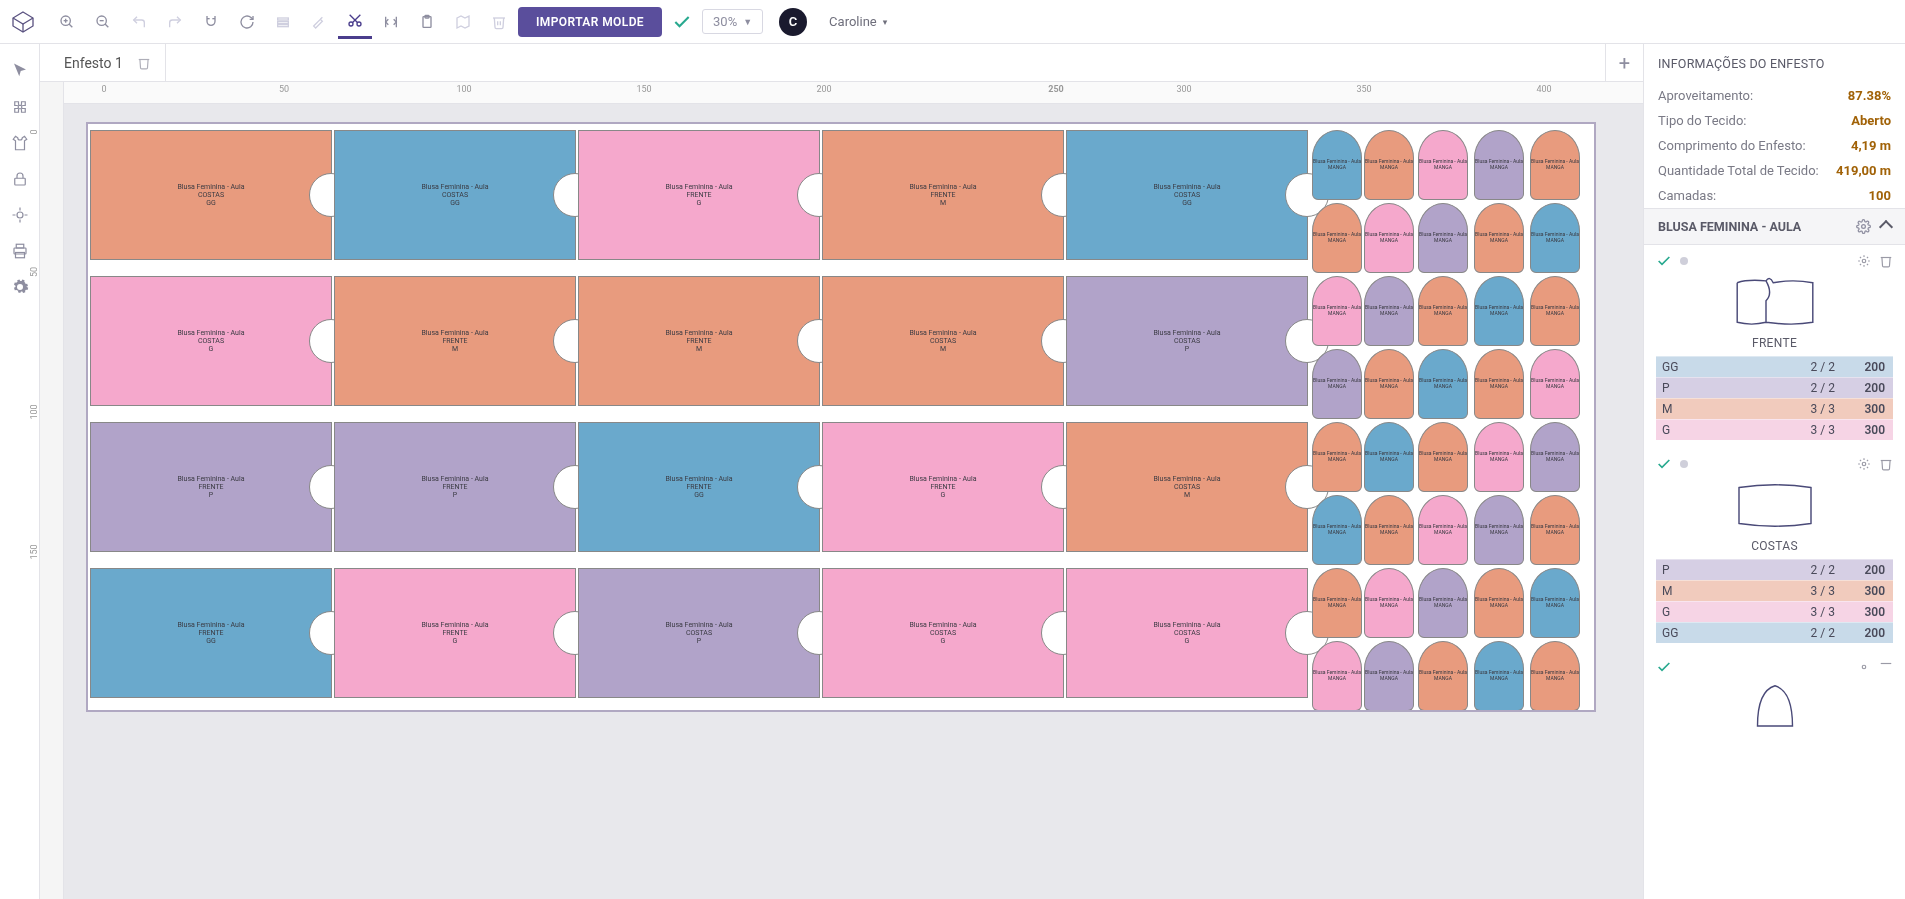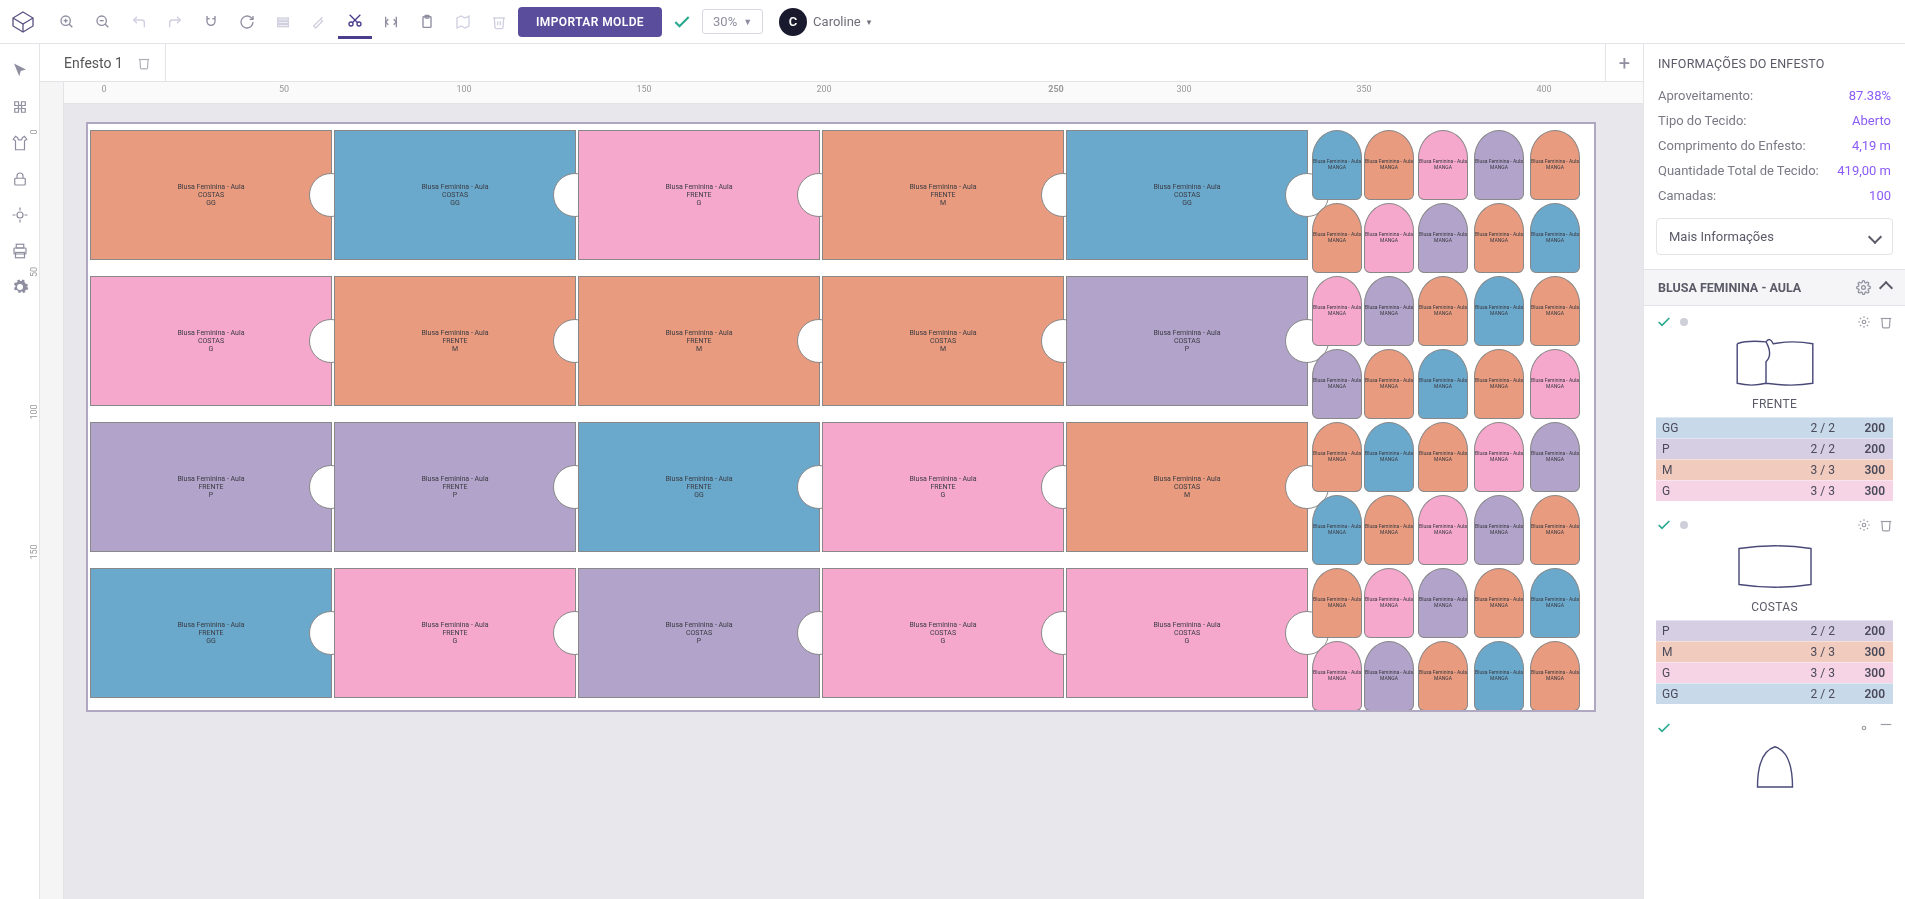--- a/index.html
+++ b/index.html
@@ -10,21 +10,21 @@
 .topbar{display:flex;align-items:center;height:44px;border-bottom:1px solid #e3e3e8;padding:0 10px;gap:2px}
 .topbar .logo{width:26px;height:26px;margin-right:12px;display:flex;align-items:center;justify-content:center;color:#5a5280}
 .topbar .tbtn{width:34px;height:34px;display:flex;align-items:center;justify-content:center;color:#8e8ea0;border-radius:3px;cursor:pointer}
 .topbar .tbtn.active{border-bottom:3px solid #4a3d8c;color:#4a3d8c;border-radius:0}
 .topbar .tbtn.disabled{color:#cfcfdf}
 .topbar .title{flex:1;text-align:center;color:#6f6f7c;font-size:15px}
 .topbar .import-btn{background:#5a4e9c;color:#fff;border:none;padding:8px 18px;border-radius:4px;font-weight:600;letter-spacing:.4px;cursor:pointer;font-size:12px}
 .topbar .check{color:#28a98f;margin:0 8px}
 .topbar .zoom{display:flex;align-items:center;gap:6px;border:1px solid #d8d8e2;border-radius:3px;padding:4px 10px;color:#8e8ea0;font-size:13px}
 .topbar .avatar{width:28px;height:28px;border-radius:50%;background:#1a1a2e;color:#fff;display:flex;align-items:center;justify-content:center;font-size:13px;margin-left:14px;font-weight:600}
-.topbar .uname{margin-left:4px;color:#6f6f7c;display:flex;align-items:center;gap:6px}
+.topbar .uname{margin-left:20px;color:#6f6f7c;display:flex;align-items:center;gap:6px}
 
 
 .body{flex:1;display:flex;min-height:0}
 .sidetools{width:40px;border-right:1px solid #e3e3e8;display:flex;flex-direction:column;align-items:center;gap:10px;padding-top:14px}
 .sidetools .st{width:26px;height:26px;display:flex;align-items:center;justify-content:center;color:#8e8ea0;cursor:pointer}
 
 .main{flex:1;display:flex;flex-direction:column;min-width:0}
 .tabbar{display:flex;align-items:center;height:38px;border-bottom:1px solid #e3e3e8;padding-left:10px}
 .tab{display:flex;align-items:center;gap:14px;padding:0 14px;height:100%;border-right:1px solid #e3e3e8;font-size:14px;color:#555}
 .addtab{margin-left:auto;width:38px;text-align:center;color:#8e8ea0;font-size:20px;border-left:1px solid #e3e3e8;height:100%;display:flex;align-items:center;justify-content:center;cursor:pointer}
@@ -46,21 +46,21 @@
 .piece .neck{position:absolute;right:-22px;top:50%;transform:translateY(-50%);width:44px;height:44px;border-radius:50%;background:#fff;border:1px solid #888}
 .c-coral{background:#e89b7e}
 .c-blue{background:#6aa9cc}
 .c-pink{background:#f5a8cc}
 .c-purple{background:#b1a3c9}
 
 
 .right{width:262px;border-left:1px solid #e3e3e8;overflow-y:auto;font-size:13px}
 .right .secH{padding:12px 14px;font-weight:400;color:#5a5a68;letter-spacing:.2px;display:flex;align-items:center;justify-content:space-between;font-size:12.5px}
 .right .kv{display:flex;justify-content:space-between;padding:5px 14px;color:#7a7a86;font-size:13px}
-.right .kv b{color:#8b5cf6;font-weight:400}
+.right .kv b{color:#a16207;font-weight:700}
 .right .moreinfo{margin:10px 12px 14px;border:1px solid #e3e3e8;border-radius:4px;padding:10px 12px;display:flex;justify-content:space-between;align-items:center;color:#5a5a68;cursor:pointer}
 .right .patH{background:#f5f5f7;border-top:1px solid #e3e3e8;border-bottom:1px solid #e3e3e8;padding:10px 14px;display:flex;align-items:center;justify-content:space-between;font-weight:700;color:#5a5a68;font-size:12.5px}
 .piece-card{padding:8px 12px}
 .piece-top{display:flex;align-items:center;gap:8px;color:#9a9aa6;margin-bottom:6px}
 .piece-prev{display:flex;justify-content:center;margin-bottom:6px}
 .piece-prev svg{display:block}
 .piece-name{text-align:center;font-size:12px;color:#5a5a68;letter-spacing:.3px;margin-bottom:6px}
 .size-row{display:flex;align-items:center;font-size:12px;border-top:1px solid rgba(255,255,255,.4)}
 .size-row .sz{width:44px;padding:3px 6px}
 .size-row .ct{width:60px;text-align:right;padding-right:8px}
@@ -503,24 +503,20 @@
           </div>
           <div class="kv">
             <span>Quantidade Total de Tecido:</span>
             <b>419,00 m</b>
           </div>
           <div class="kv">
             <span>Camadas:</span>
             <b>100</b>
           </div>
         </div>
-      <div class="moreinfo">
-        <span>Mais Informações</span>
-        <span class="chev"></span>
-      </div>
 
       <div class="patH">
         <span>BLUSA FEMININA - AULA</span>
         <span style="display:flex;gap:10px;align-items:center">
           <span style="color:#8e8ea0">
               <svg width="15" height="15" viewBox="0 0 24 24" fill="none" stroke="currentColor" stroke-width="2">
                 <circle cx="12" cy="12" r="3"></circle>
                 <path d="M19.4 15a1.7 1.7 0 0 0 .3 1.8l.1.1a2 2 0 1 1-2.8 2.8l-.1-.1a1.7 1.7 0 0 0-1.8-.3 1.7 1.7 0 0 0-1 1.5V21a2 2 0 1 1-4 0v-.1a1.7 1.7 0 0 0-1-1.5 1.7 1.7 0 0 0-1.8.3l-.1.1a2 2 0 1 1-2.8-2.8l.1-.1a1.7 1.7 0 0 0 .3-1.8 1.7 1.7 0 0 0-1.5-1H3a2 2 0 1 1 0-4h.1a1.7 1.7 0 0 0 1.5-1 1.7 1.7 0 0 0-.3-1.8l-.1-.1a2 2 0 1 1 2.8-2.8l.1.1a1.7 1.7 0 0 0 1.8.3 1.7 1.7 0 0 0 1-1.5V3a2 2 0 1 1 4 0v.1a1.7 1.7 0 0 0 1 1.5 1.7 1.7 0 0 0 1.8-.3l.1-.1a2 2 0 1 1 2.8 2.8l-.1.1a1.7 1.7 0 0 0-.3 1.8 1.7 1.7 0 0 0 1.5 1H21a2 2 0 1 1 0 4h-.1a1.7 1.7 0 0 0-1.5 1z"></path>
               </svg>
             </span>

